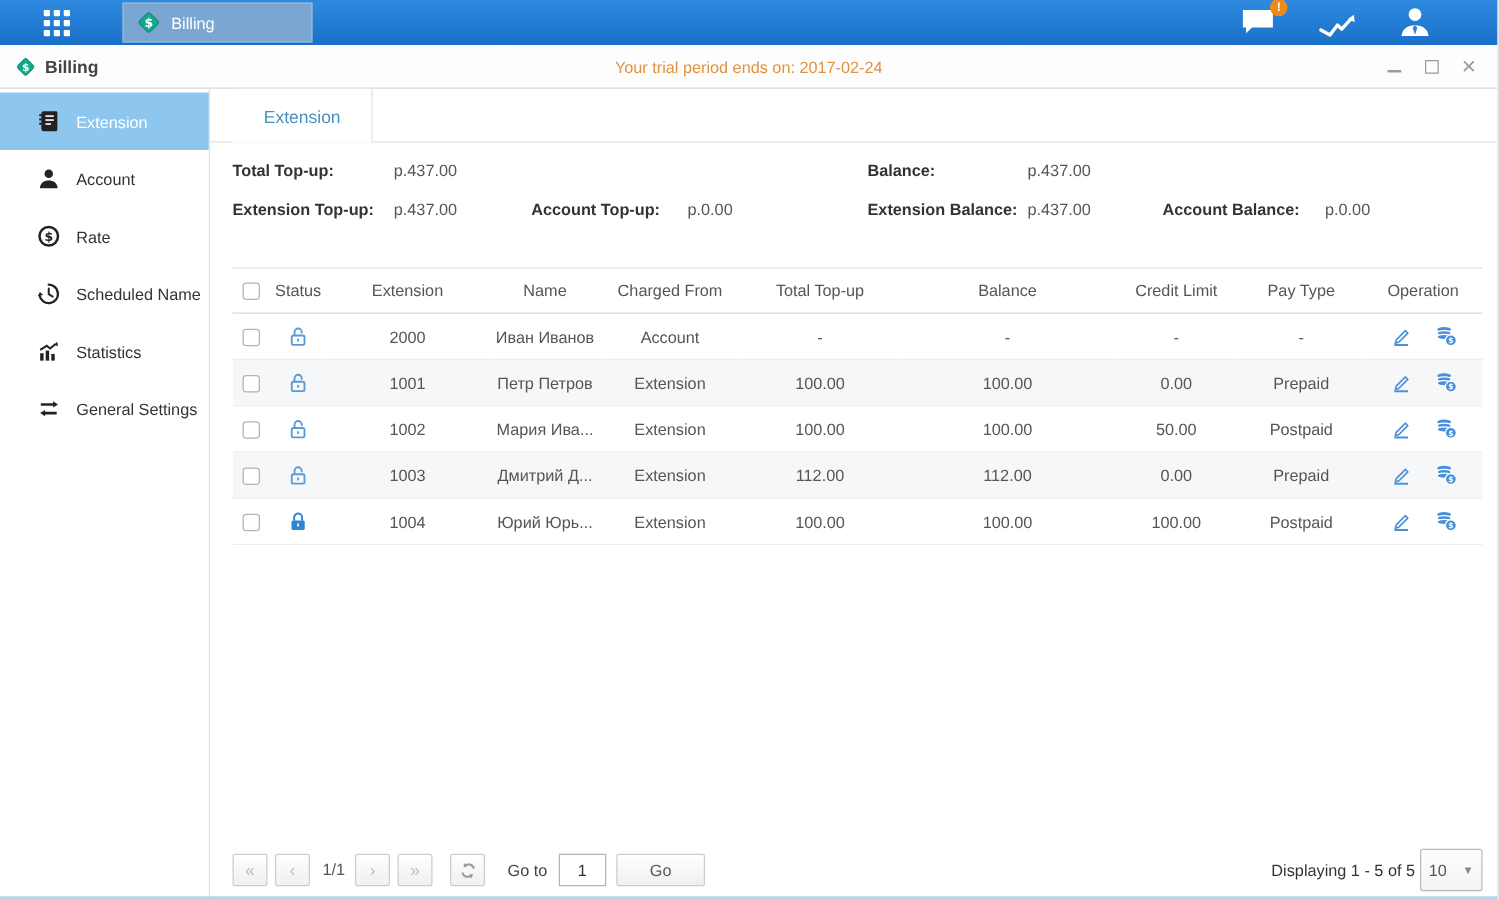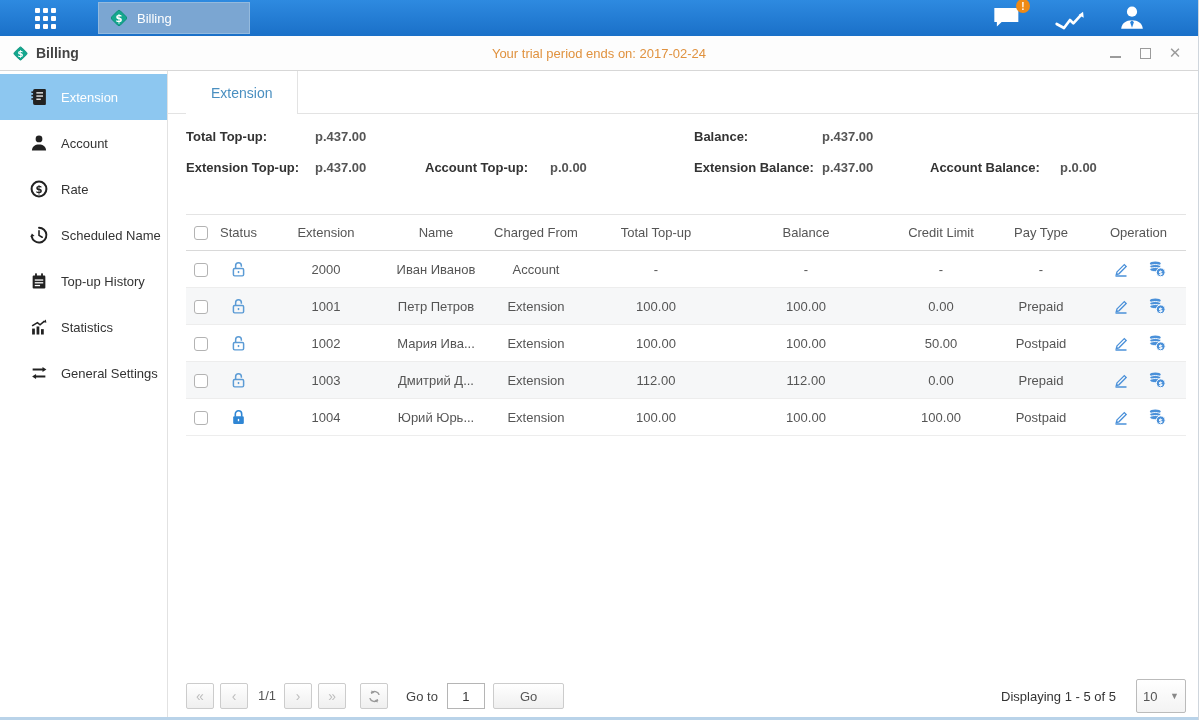--- a/index.html
+++ b/index.html
@@ -30,21 +30,21 @@
   .sidebar{width:168px;border-right:1px solid #e2e2e2;box-sizing:border-box;padding-top:3px;background:#fff;flex:none;}
   .side-item{height:46px;display:flex;align-items:center;padding-left:30px;gap:13px;font-size:13px;color:#333;cursor:pointer;}
   .side-item.active{background:#8dc7f0;color:#fff;}
   .s-icon{width:18px;height:18px;display:flex;flex:none;}
 
   .content{flex:1;position:relative;padding:0 13px 0 18px;box-sizing:border-box;}
   .tab-strip{height:42px;border-bottom:1px solid #e3e3e3;display:flex;margin:0 -13px 0 -18px;padding-left:18px;}
   .tab{background:#fff;font-size:14px;display:flex;align-items:center;padding:0 25px;border-right:1px solid #e3e3e3;height:43px;box-sizing:border-box;cursor:pointer;margin-bottom:-1px;position:relative;z-index:1;}
 
   .summary{margin-top:8px;font-size:13px;}
-  .sum-row{position:relative;height:31px;font-weight:bold;}
+  .sum-row{position:relative;height:31px;}
   .sum-row b{position:absolute;top:7px;color:#333;}
   .sum-row .val{position:absolute;top:7px;color:#555;}
 
   .btn-row{margin-top:16px;display:flex;gap:9px;}
   .btn{background:#3a91d4;color:#fff;border:none;font-size:13px;height:28px;padding:0 15px;border-radius:2px;cursor:pointer;font-family:inherit;}
 
   table{width:100%;border-collapse:collapse;margin-top:30px;table-layout:fixed;}
   thead th{height:33px;font-size:13px;color:#555;font-weight:normal;border-top:1px solid #e4e4e4;border-bottom:1px solid #d9d9d9;text-align:center;overflow:hidden;white-space:nowrap;}
   tbody td{height:34px;font-size:13px;color:#555;text-align:center;border-bottom:1px solid #ededed;overflow:hidden;white-space:nowrap;text-overflow:ellipsis;}
   tbody tr.alt{background:#f6f7f8;}
@@ -53,21 +53,21 @@
   .ops .op{margin:0 9px;cursor:pointer;display:inline-flex;vertical-align:middle;}
 
   
   .pager{position:absolute;left:18px;right:13px;bottom:8px;display:flex;align-items:center;font-size:13px;color:#444;}
   .pg-btn{width:28px;height:26px;border:1px solid #ccc;border-radius:2px;background:linear-gradient(#fff,#efefef);color:#bdbdbd;font-size:14px;margin-right:6px;cursor:pointer;display:flex;align-items:center;justify-content:center;font-family:inherit;padding:0;}
   .pg-ind{margin:0 8px 2px 4px;color:#555;}
   .refresh{margin-left:8px;}
   .goto-label{margin:0 9px 0 12px;color:#444;}
   .goto-input{width:32px;height:22px;border:1px solid #b5b5b5;text-align:center;font-size:13px;font-family:inherit;margin-right:8px;color:#333;}
   .go-btn{height:26px;border:1px solid #ccc;border-radius:2px;background:linear-gradient(#fff,#efefef);padding:0 26px;font-size:13px;color:#555;cursor:pointer;font-family:inherit;}
-  .pager-right{margin-left:auto;display:flex;align-items:center;gap:20px;}
+  .pager-right{margin-left:auto;display:flex;align-items:center;gap:4px;}
   .displaying{color:#333;}
   .size-select{width:50px;height:24px;border:1px solid #bbb;border-radius:2px;background:linear-gradient(#fff,#f3f3f3);display:flex;align-items:center;justify-content:space-between;padding:16px 6px;cursor:pointer;color:#555;box-sizing:border-box;}
   .size-select .arrow{font-size:9px;color:#888;}
 
   .bottom-strip{position:absolute;bottom:0;left:0;right:0;height:3px;background:#b9d3e9;}
 </style>
 </head>
 <body>
 
 <div class="root">
@@ -174,33 +174,20 @@
         </div>
         <div class="side-item">
           <span class="s-icon">
             <svg width="18" height="18" viewBox="0 0 17 17">
               <path d="M8.5 1.6a7 7 0 1 1-6.9 8.3" fill="none" stroke="#222" stroke-width="1.8" stroke-linecap="round"></path>
               <path d="M0.3 10.2l1.5-3 2.5 2.2z" fill="#222"></path>
               <path d="M8.5 4.5v4.3l3 1.8" fill="none" stroke="#222" stroke-width="1.5" stroke-linecap="round"></path>
             </svg>
           </span>
           <span class="s-label">Scheduled Name</span>
-        </div>
-        <div class="side-item">
-          <span class="s-icon">
-            <svg width="18" height="18" viewBox="0 0 17 17">
-              <rect x="2.5" y="3.4" width="12" height="12.2" rx="1" fill="#222"></rect>
-              <rect x="4.8" y="1.3" width="1.7" height="3.2" fill="#222"></rect>
-              <rect x="10.5" y="1.3" width="1.7" height="3.2" fill="#222"></rect>
-              <rect x="4.5" y="7" width="8" height="1.2" fill="#fff"></rect>
-              <rect x="4.5" y="9.6" width="8" height="1.2" fill="#fff"></rect>
-              <rect x="4.5" y="12.2" width="5" height="1.2" fill="#fff"></rect>
-            </svg>
-          </span>
-          <span class="s-label">Top-up History</span>
         </div>
         <div class="side-item">
           <span class="s-icon">
             <svg width="18" height="18" viewBox="0 0 17 17">
               <rect x="2" y="10" width="2.6" height="5.6" fill="#222"></rect>
               <rect x="6.2" y="8" width="2.6" height="7.6" fill="#222"></rect>
               <rect x="10.4" y="10.5" width="2.6" height="5.1" fill="#222"></rect>
               <path d="M2 7.5L7 4.4l2.5 2L13.6 3" fill="none" stroke="#222" stroke-width="1.5"></path>
               <path d="M14.9 1.4l.6 3.2-3.1-.8z" fill="#222"></path>
             </svg>

